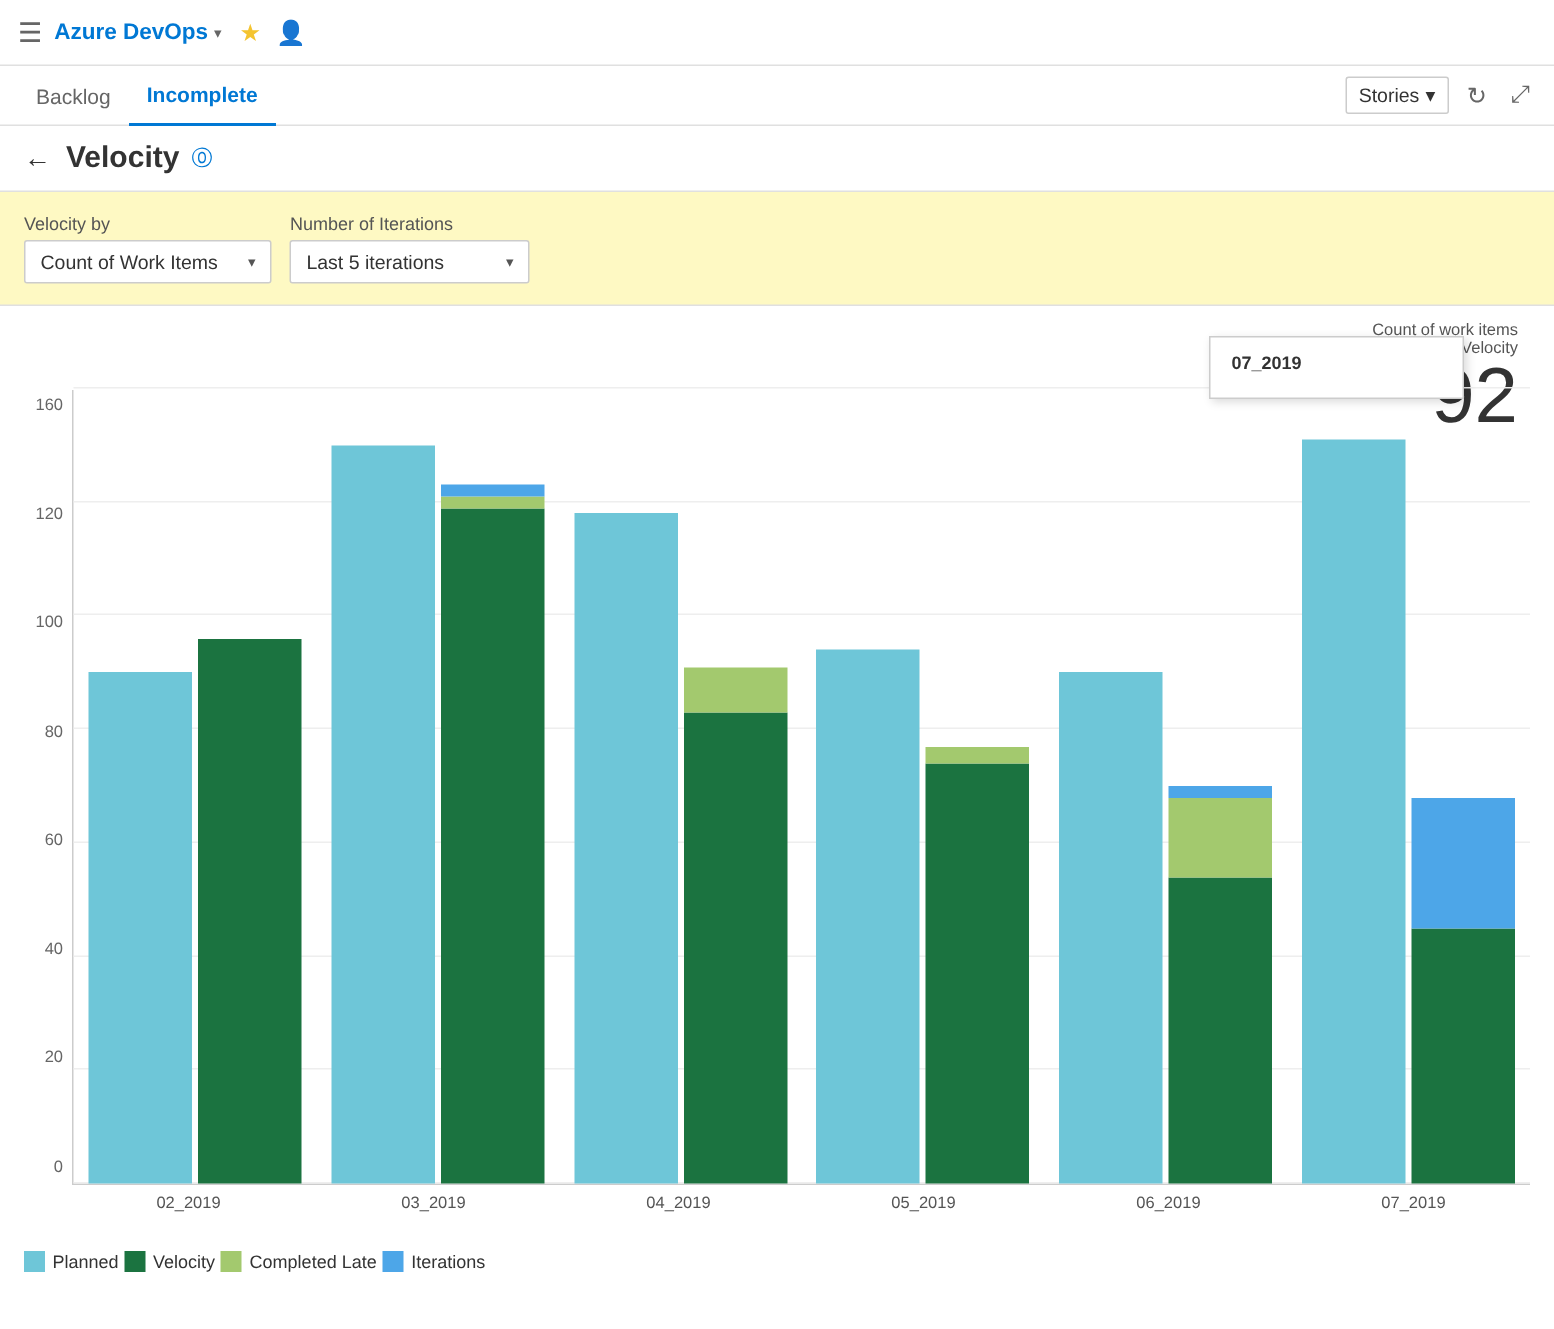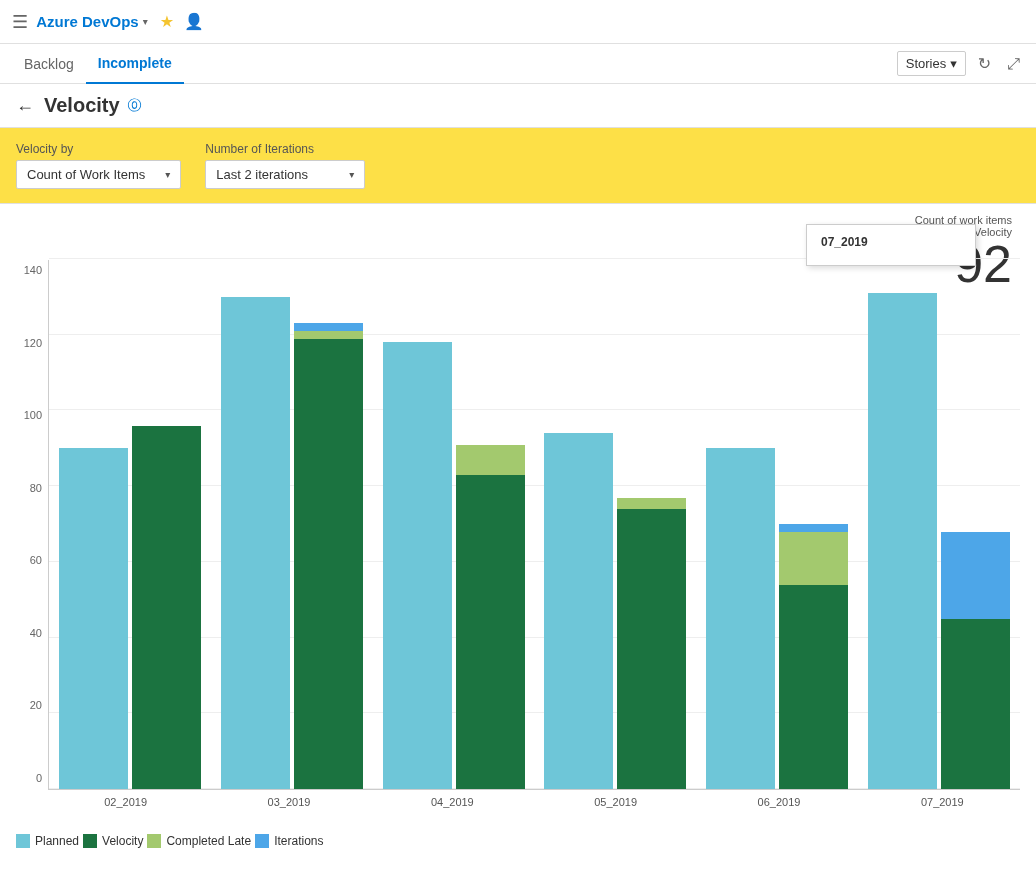--- a/index.html
+++ b/index.html
@@ -42,22 +42,22 @@
     .page-header {
       display: flex; align-items: center; padding: 10px 16px;
       border-bottom: 1px solid #e0e0e0;
     }
     .back-btn { font-size: 18px; cursor: pointer; color: #333; margin-right: 10px; }
     .page-title { font-size: 20px; font-weight: 600; color: #333; margin-right: 8px; }
     .help-icon { font-size: 14px; color: #0078d4; cursor: pointer; }
 
     
     .controls {
-      display: flex; gap: 24px; padding: 14px 16px;
-      background: #fde047; border-bottom: 1px solid #e0e0e0;
+      display: flex; gap: 12px; padding: 14px 16px;
+      background: #fef9c3; border-bottom: 1px solid #e0e0e0;
     }
     .control-group label {
       display: block; font-size: 12px; color: #555; margin-bottom: 4px;
     }
     .select-btn {
       display: flex; align-items: center; justify-content: space-between;
       border: 1px solid #ccc; background: #fff; padding: 6px 10px;
       border-radius: 2px; cursor: pointer; font-size: 13px;
       min-width: 160px;
     }
@@ -179,21 +179,21 @@
   <div class="control-group">
     <label>Velocity by</label>
     <div class="select-btn">
       <span>Count of Work Items</span>
       <span class="chev">▾</span>
     </div>
   </div>
   <div class="control-group">
     <label>Number of Iterations</label>
     <div class="select-btn">
-      <span>Last 2 iterations</span>
+      <span>Last 5 iterations</span>
       <span class="chev">▾</span>
     </div>
   </div>
 </div>
 
 <div class="chart-area">
   <div class="velocity-stat">
     <span class="velocity-label-sm">Count of work items</span>
     <span class="velocity-avg-label">Average Velocity</span>
     <span class="velocity-number">92</span>
@@ -201,21 +201,21 @@
 
   <div class="chart-wrapper">
     <div class="y-axis" id="y-axis">
         <div class="y-label">0</div>
         <div class="y-label">20</div>
         <div class="y-label">40</div>
         <div class="y-label">60</div>
         <div class="y-label">80</div>
         <div class="y-label">100</div>
         <div class="y-label">120</div>
-        <div class="y-label">140</div>
+        <div class="y-label">160</div>
       </div>
     <div class="chart-inner">
       <div class="bars-container" id="bars-container">
         <div class="grid-lines" id="grid-lines">
             <div class="grid-line" style="bottom: 0px;"></div>
             <div class="grid-line" style="bottom: 75.7143px;"></div>
             <div class="grid-line" style="bottom: 151.429px;"></div>
             <div class="grid-line" style="bottom: 227.143px;"></div>
             <div class="grid-line" style="bottom: 302.857px;"></div>
             <div class="grid-line" style="bottom: 378.571px;"></div>

